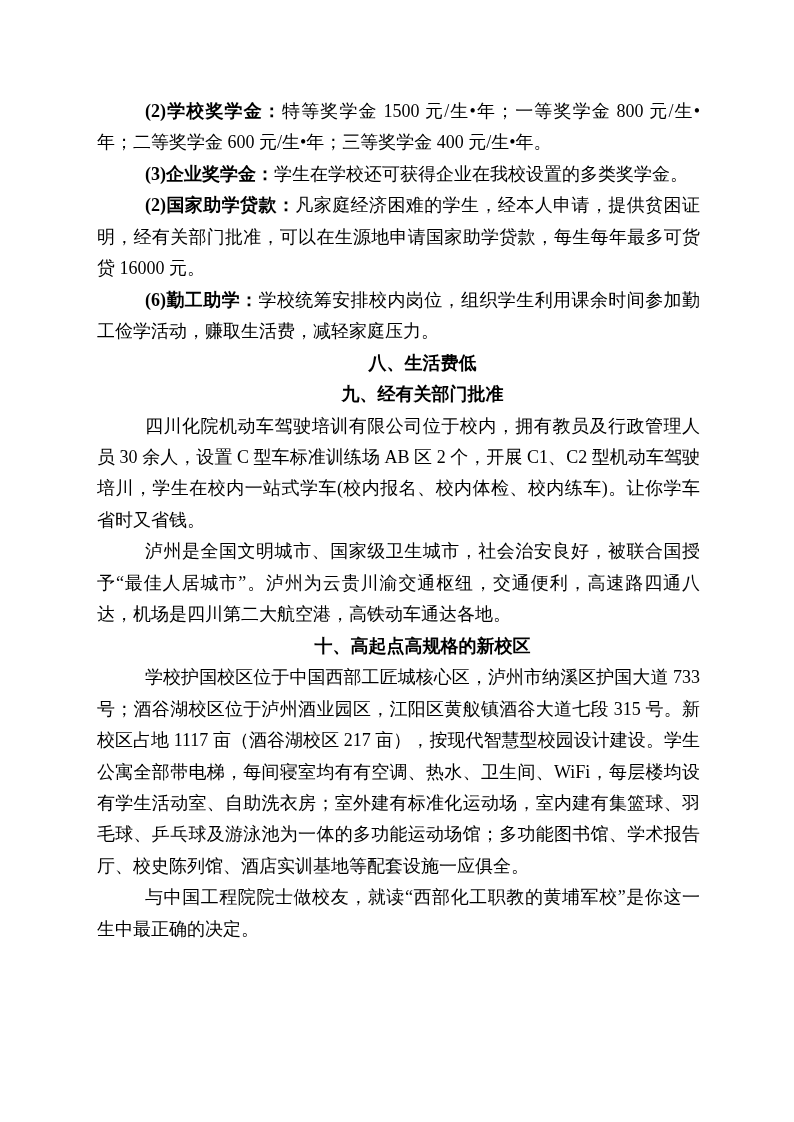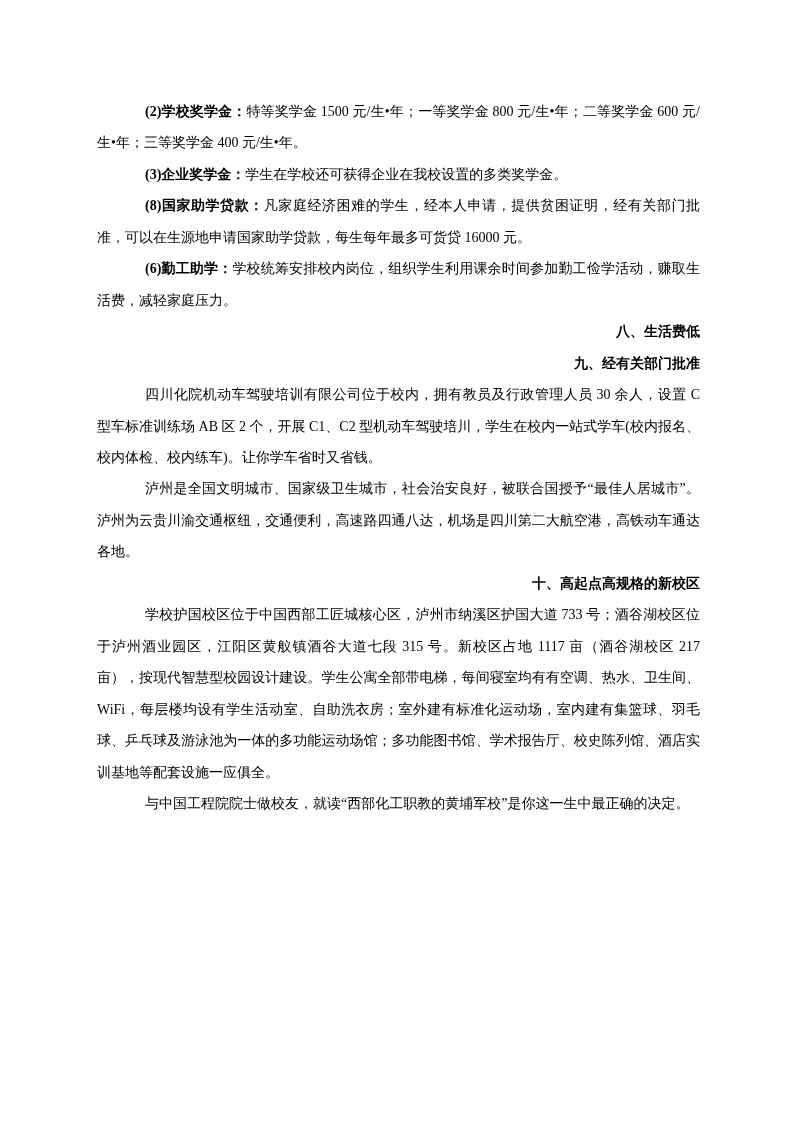--- a/index.html
+++ b/index.html
@@ -16,43 +16,43 @@
     padding: 96px 94px 40px 97px;
     overflow: hidden;
     color: #000000;
     font-family: "Liberation Serif", "DejaVu Serif", serif;
   }
   .doc-body {
     width: 100%;
   }
   .block {
     margin: 0;
-    font-size: 14px;
+    font-size: 18px;
     line-height: 31.45px;
     text-align: justify;
     text-justify: inter-ideograph;
     text-indent: 48px;
     word-break: break-word;
   }
   .block.heading {
     font-weight: bold;
-    text-align: right;
+    text-align: center;
   }
   .label {
     font-weight: bold;
   }
 </style>
 </head>
 <body>
 
 <main class="page">
   <section class="doc-body" id="doc-body">
       <p class="block"><b class="label">(2)学校奖学金：</b><span class="text">特等奖学金 1500 元/生•年；一等奖学金 800 元/生•年；二等奖学金 600 元/生•年；三等奖学金 400 元/生•年。</span></p>
       <p class="block"><b class="label">(3)企业奖学金：</b><span class="text">学生在学校还可获得企业在我校设置的多类奖学金。</span></p>
-      <p class="block"><b class="label">(8)国家助学贷款：</b><span class="text">凡家庭经济困难的学生，经本人申请，提供贫困证明，经有关部门批准，可以在生源地申请国家助学贷款，每生每年最多可货贷 16000 元。</span></p>
+      <p class="block"><b class="label">(2)国家助学贷款：</b><span class="text">凡家庭经济困难的学生，经本人申请，提供贫困证明，经有关部门批准，可以在生源地申请国家助学贷款，每生每年最多可货贷 16000 元。</span></p>
       <p class="block"><b class="label">(6)勤工助学：</b><span class="text">学校统筹安排校内岗位，组织学生利用课余时间参加勤工俭学活动，赚取生活费，减轻家庭压力。</span></p>
       <p class="block heading"><span class="text">八、生活费低</span></p>
       <p class="block heading"><span class="text">九、经有关部门批准</span></p>
       <p class="block"><span class="text">四川化院机动车驾驶培训有限公司位于校内，拥有教员及行政管理人员 30 余人，设置 C 型车标准训练场 AB 区 2 个，开展 C1、C2 型机动车驾驶培川，学生在校内一站式学车(校内报名、校内体检、校内练车)。让你学车省时又省钱。</span></p>
       <p class="block"><span class="text">泸州是全国文明城市、国家级卫生城市，社会治安良好，被联合国授予“最佳人居城市”。泸州为云贵川渝交通枢纽，交通便利，高速路四通八达，机场是四川第二大航空港，高铁动车通达各地。</span></p>
       <p class="block heading"><span class="text">十、高起点高规格的新校区</span></p>
       <p class="block"><span class="text">学校护国校区位于中国西部工匠城核心区，泸州市纳溪区护国大道 733 号；酒谷湖校区位于泸州酒业园区，江阳区黄舣镇酒谷大道七段 315 号。新校区占地 1117 亩（酒谷湖校区 217 亩），按现代智慧型校园设计建设。学生公寓全部带电梯，每间寝室均有有空调、热水、卫生间、WiFi，每层楼均设有学生活动室、自助洗衣房；室外建有标准化运动场，室内建有集篮球、羽毛球、乒乓球及游泳池为一体的多功能运动场馆；多功能图书馆、学术报告厅、校史陈列馆、酒店实训基地等配套设施一应俱全。</span></p>
       <p class="block"><span class="text">与中国工程院院士做校友，就读“西部化工职教的黄埔军校”是你这一生中最正确的决定。</span></p>
     </section>
 </main>

